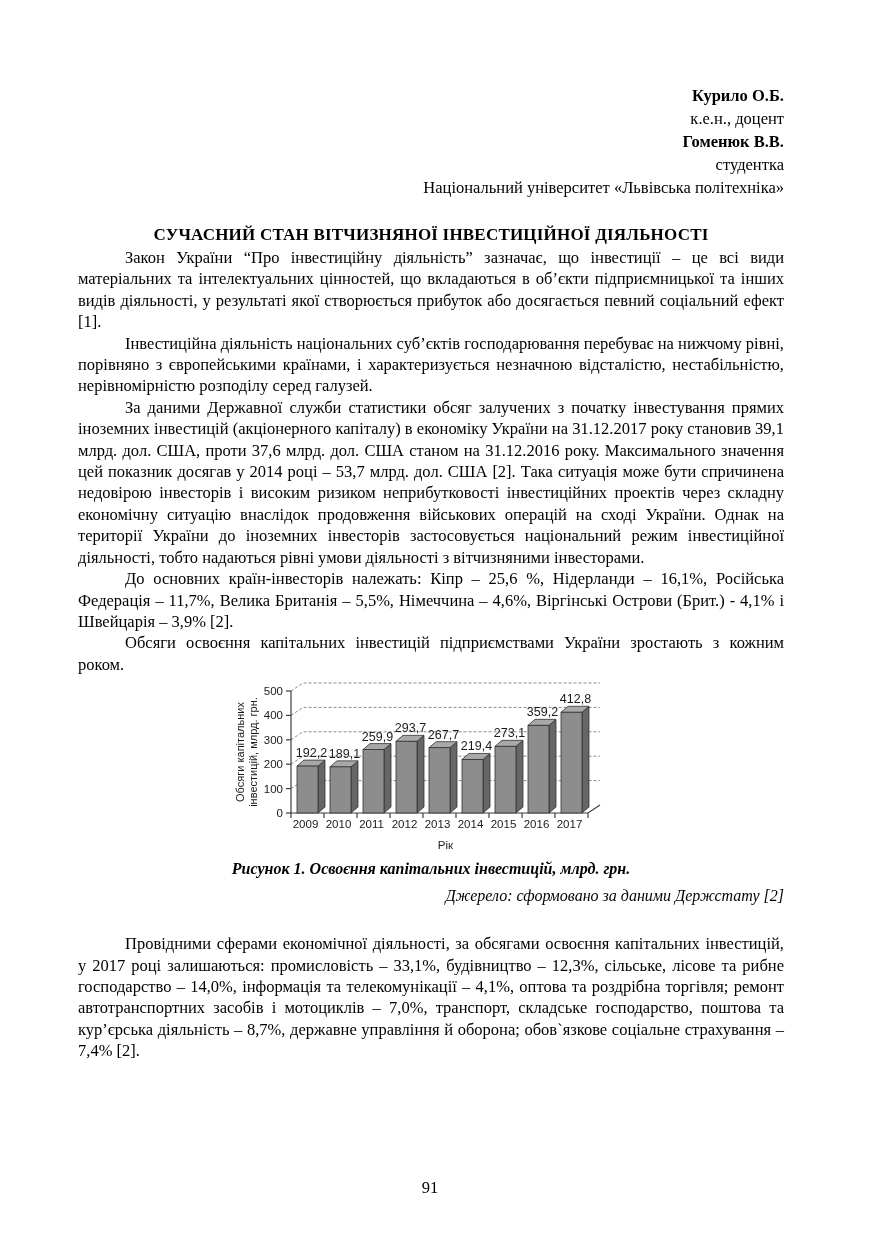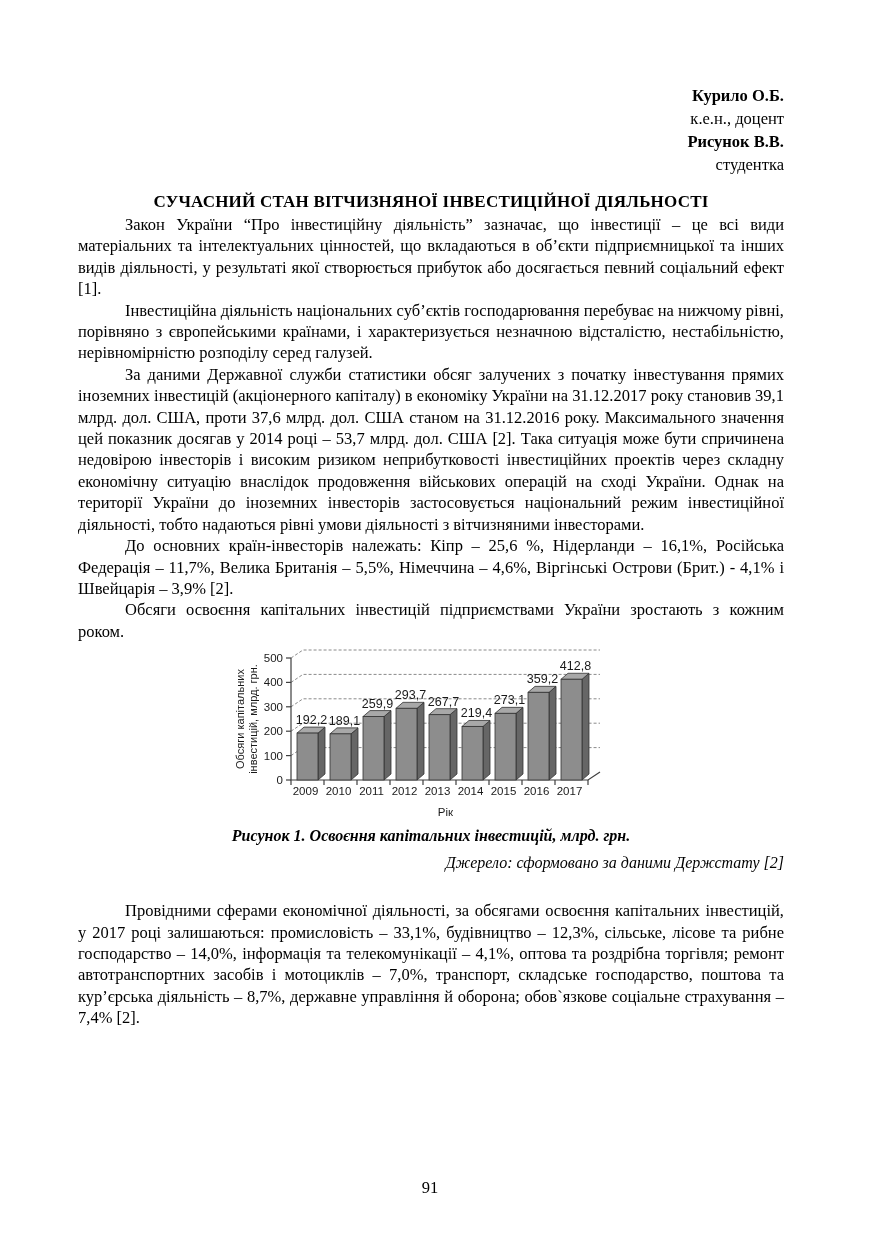--- a/index.html
+++ b/index.html
@@ -6,21 +6,21 @@
   .page{
     width:860px;height:1240px;background:#ffffff;color:#000;
     font-family:"Liberation Serif",serif;
     position:relative;box-sizing:border-box;
     padding:84px 76px 0 78px;overflow:hidden;
   }
   .byline{text-align:right;font-size:16.5px;line-height:23px;}
   .byline .b{font-weight:bold;}
   .title{
     text-align:center;font-weight:bold;font-size:17px;line-height:24px;
-    margin-top:14px;letter-spacing:.2px;
+    margin-top:24px;letter-spacing:.2px;
   }
   .body p{
     margin:0;text-align:justify;text-indent:47px;
     font-size:16.5px;line-height:21.4px;
   }
   .body p.first{margin-top:14px;}
   .figure{margin-top:4px;text-align:center;}
   .figure svg{display:block;margin:0 auto;}
   .fig-caption{
     font-style:italic;font-size:16px;line-height:21px;text-align:center;margin-top:1px;font-weight:bold;
@@ -36,22 +36,23 @@
   }
 </style>
 </head>
 <body>
 
 <div class="page">
 
   <div class="byline">
     <div class="b">Курило О.Б.</div>
     <div>к.е.н., доцент</div>
-    <div class="b">Рисунок В.В.</div>
+    <div class="b">Гоменюк В.В.</div>
     <div>студентка</div>
+    <div>Національний університет «Львівська політехніка»</div>
   </div>
 
   <div class="title">СУЧАСНИЙ СТАН ВІТЧИЗНЯНОЇ ІНВЕСТИЦІЙНОЇ ДІЯЛЬНОСТІ</div>
 
   <div class="body">
     <p>Закон України “Про інвестиційну діяльність” зазначає, що інвестиції – це всі види матеріальних та інтелектуальних цінностей, що вкладаються в об’єкти підприємницької та інших видів діяльності, у результаті якої створюється прибуток або досягається певний соціальний ефект [1].</p>
     <p>Інвестиційна діяльність національних суб’єктів господарювання перебуває на нижчому рівні, порівняно з європейськими країнами, і характеризується незначною відсталістю, нестабільністю, нерівномірністю розподілу серед галузей.</p>
     <p>За даними Державної служби статистики обсяг залучених з початку інвестування прямих іноземних інвестицій (акціонерного капіталу) в економіку України на 31.12.2017 року становив 39,1 млрд. дол. США, проти 37,6 млрд. дол. США станом на 31.12.2016 року. Максимального значення цей показник досягав у 2014 році – 53,7 млрд. дол. США [2]. Така ситуація може бути спричинена недовірою інвесторів і високим ризиком неприбутковості інвестиційних проектів через складну економічну ситуацію внаслідок продовження військових операцій на сході України. Однак на території України до іноземних інвесторів застосовується національний режим інвестиційної діяльності, тобто надаються рівні умови діяльності з вітчизняними інвесторами.</p>
     <p>До основних країн-інвесторів належать: Кіпр – 25,6 %, Нідерланди – 16,1%, Російська Федерація – 11,7%, Велика Британія – 5,5%, Німеччина – 4,6%, Віргінські Острови (Брит.) - 4,1% і Швейцарія – 3,9% [2].</p>
     <p>Обсяги освоєння капітальних інвестицій підприємствами України зростають з кожним роком.</p>

